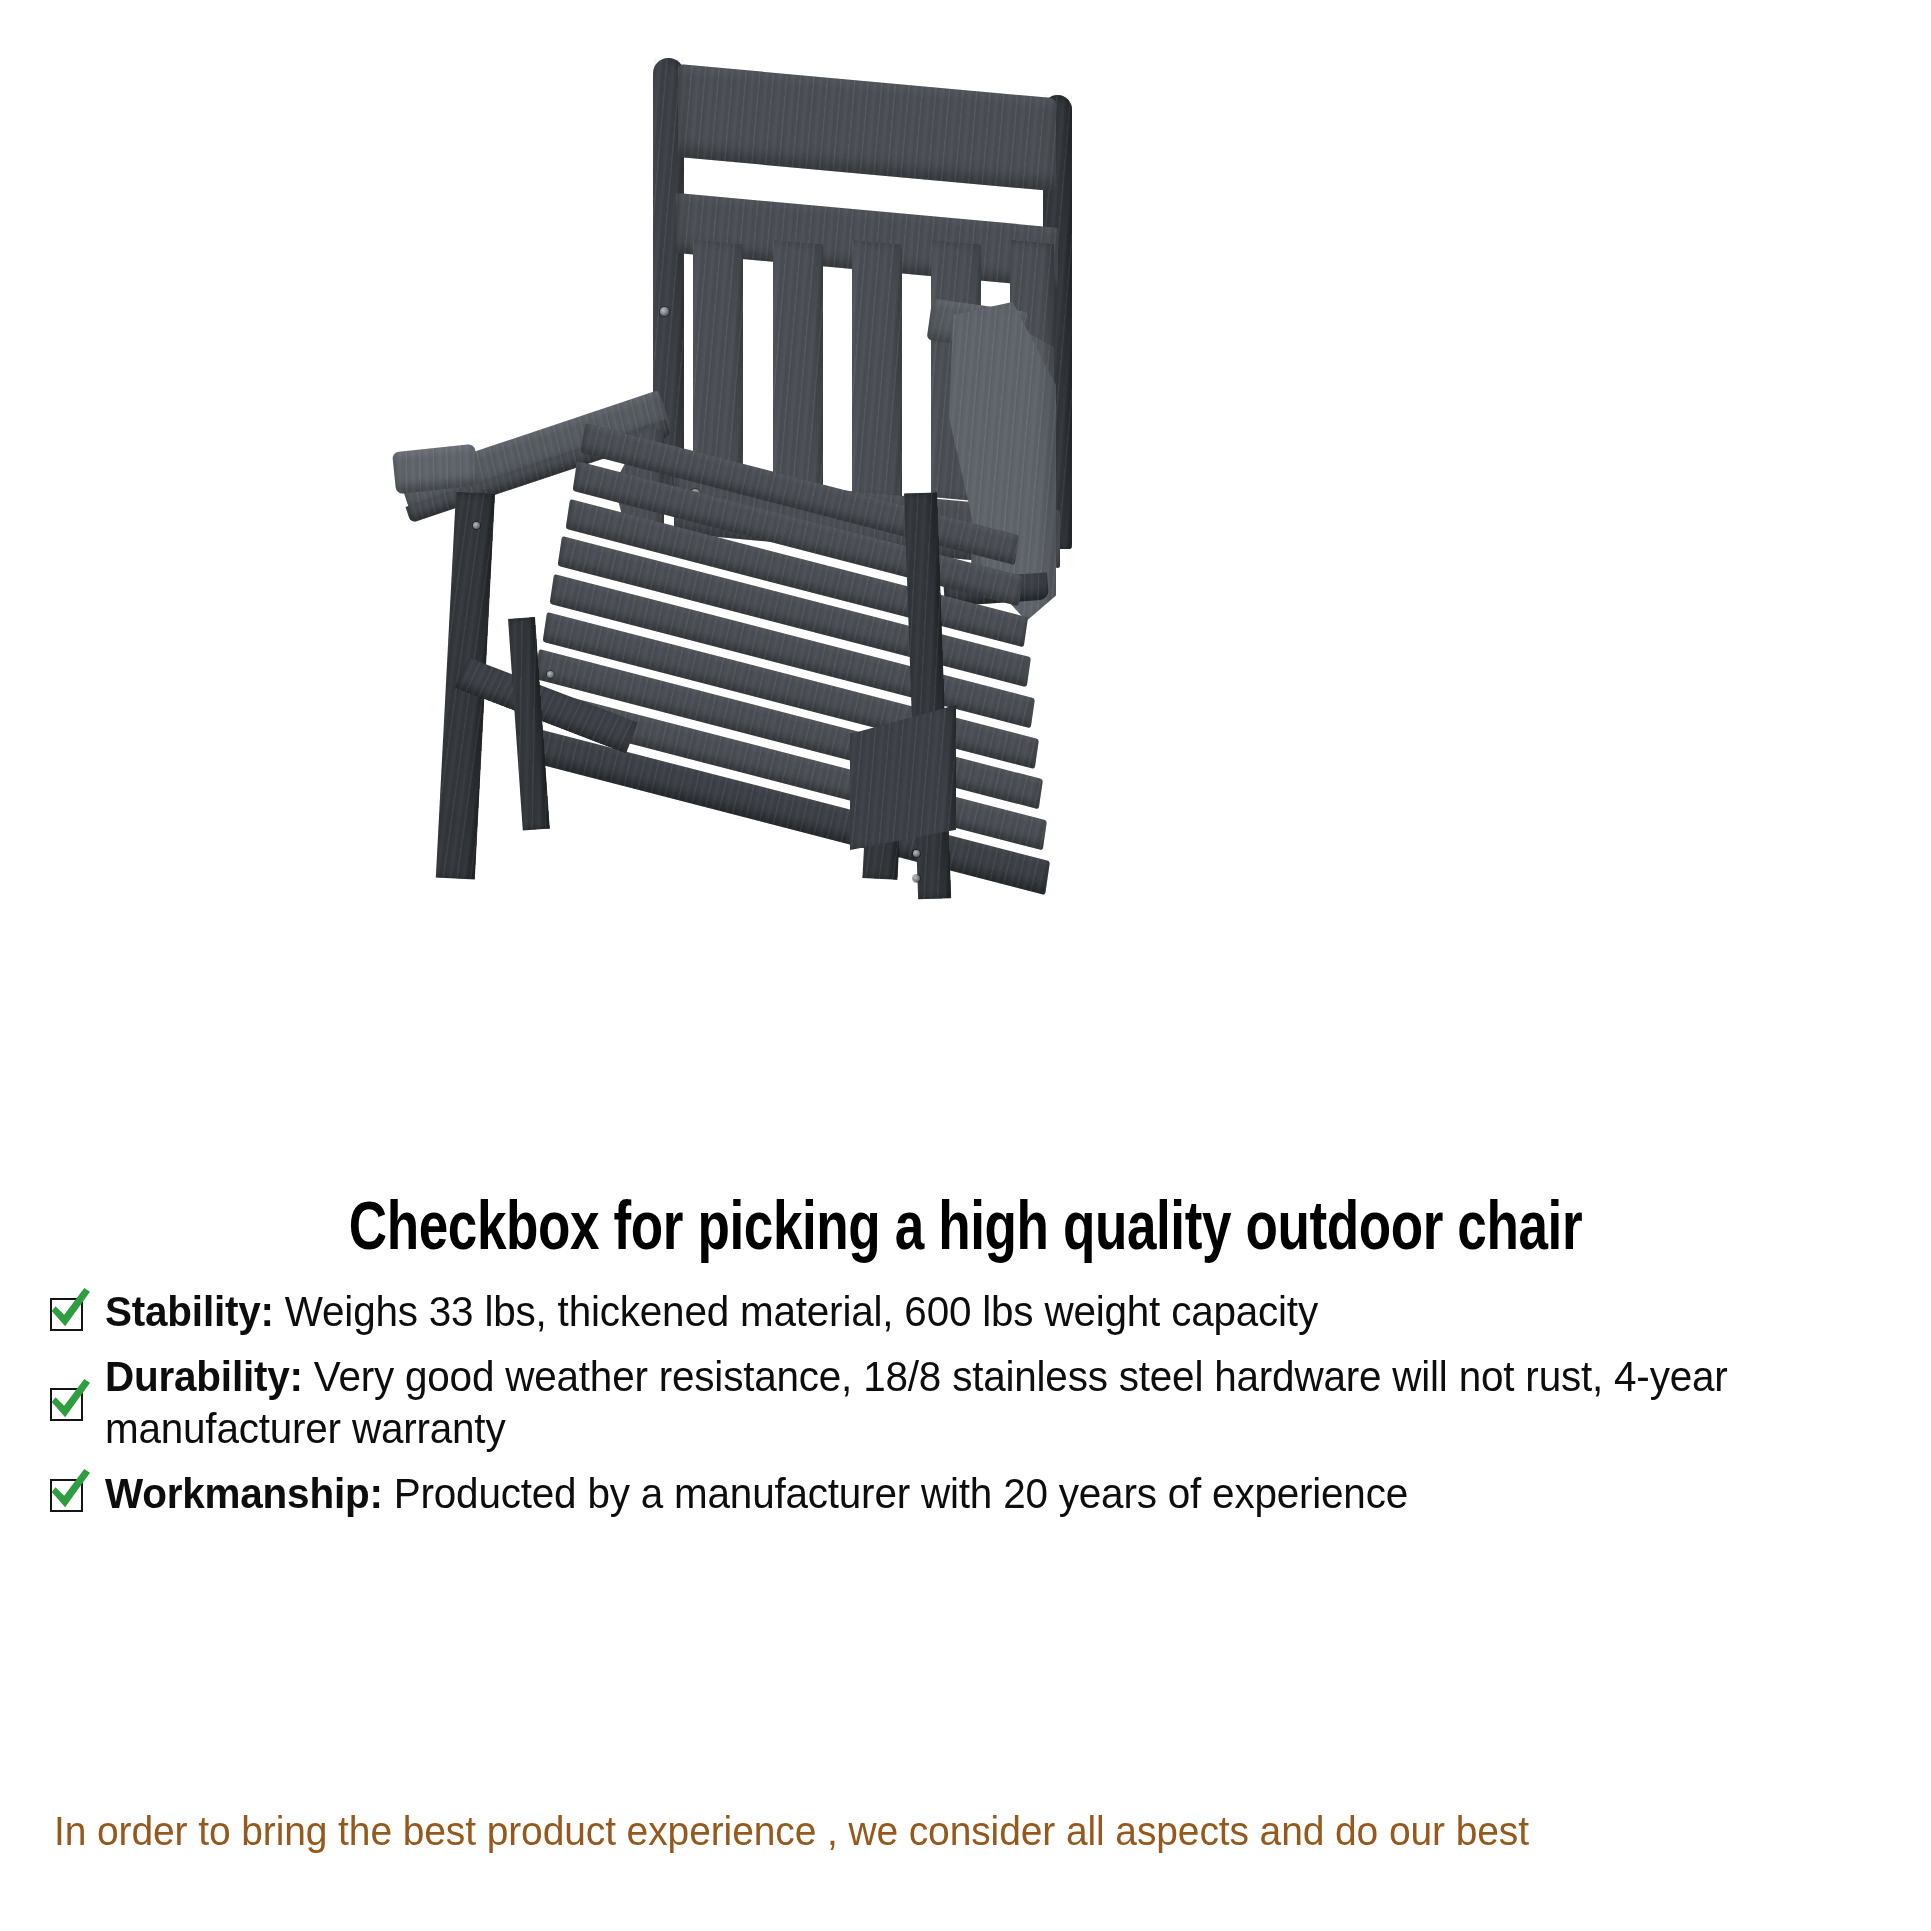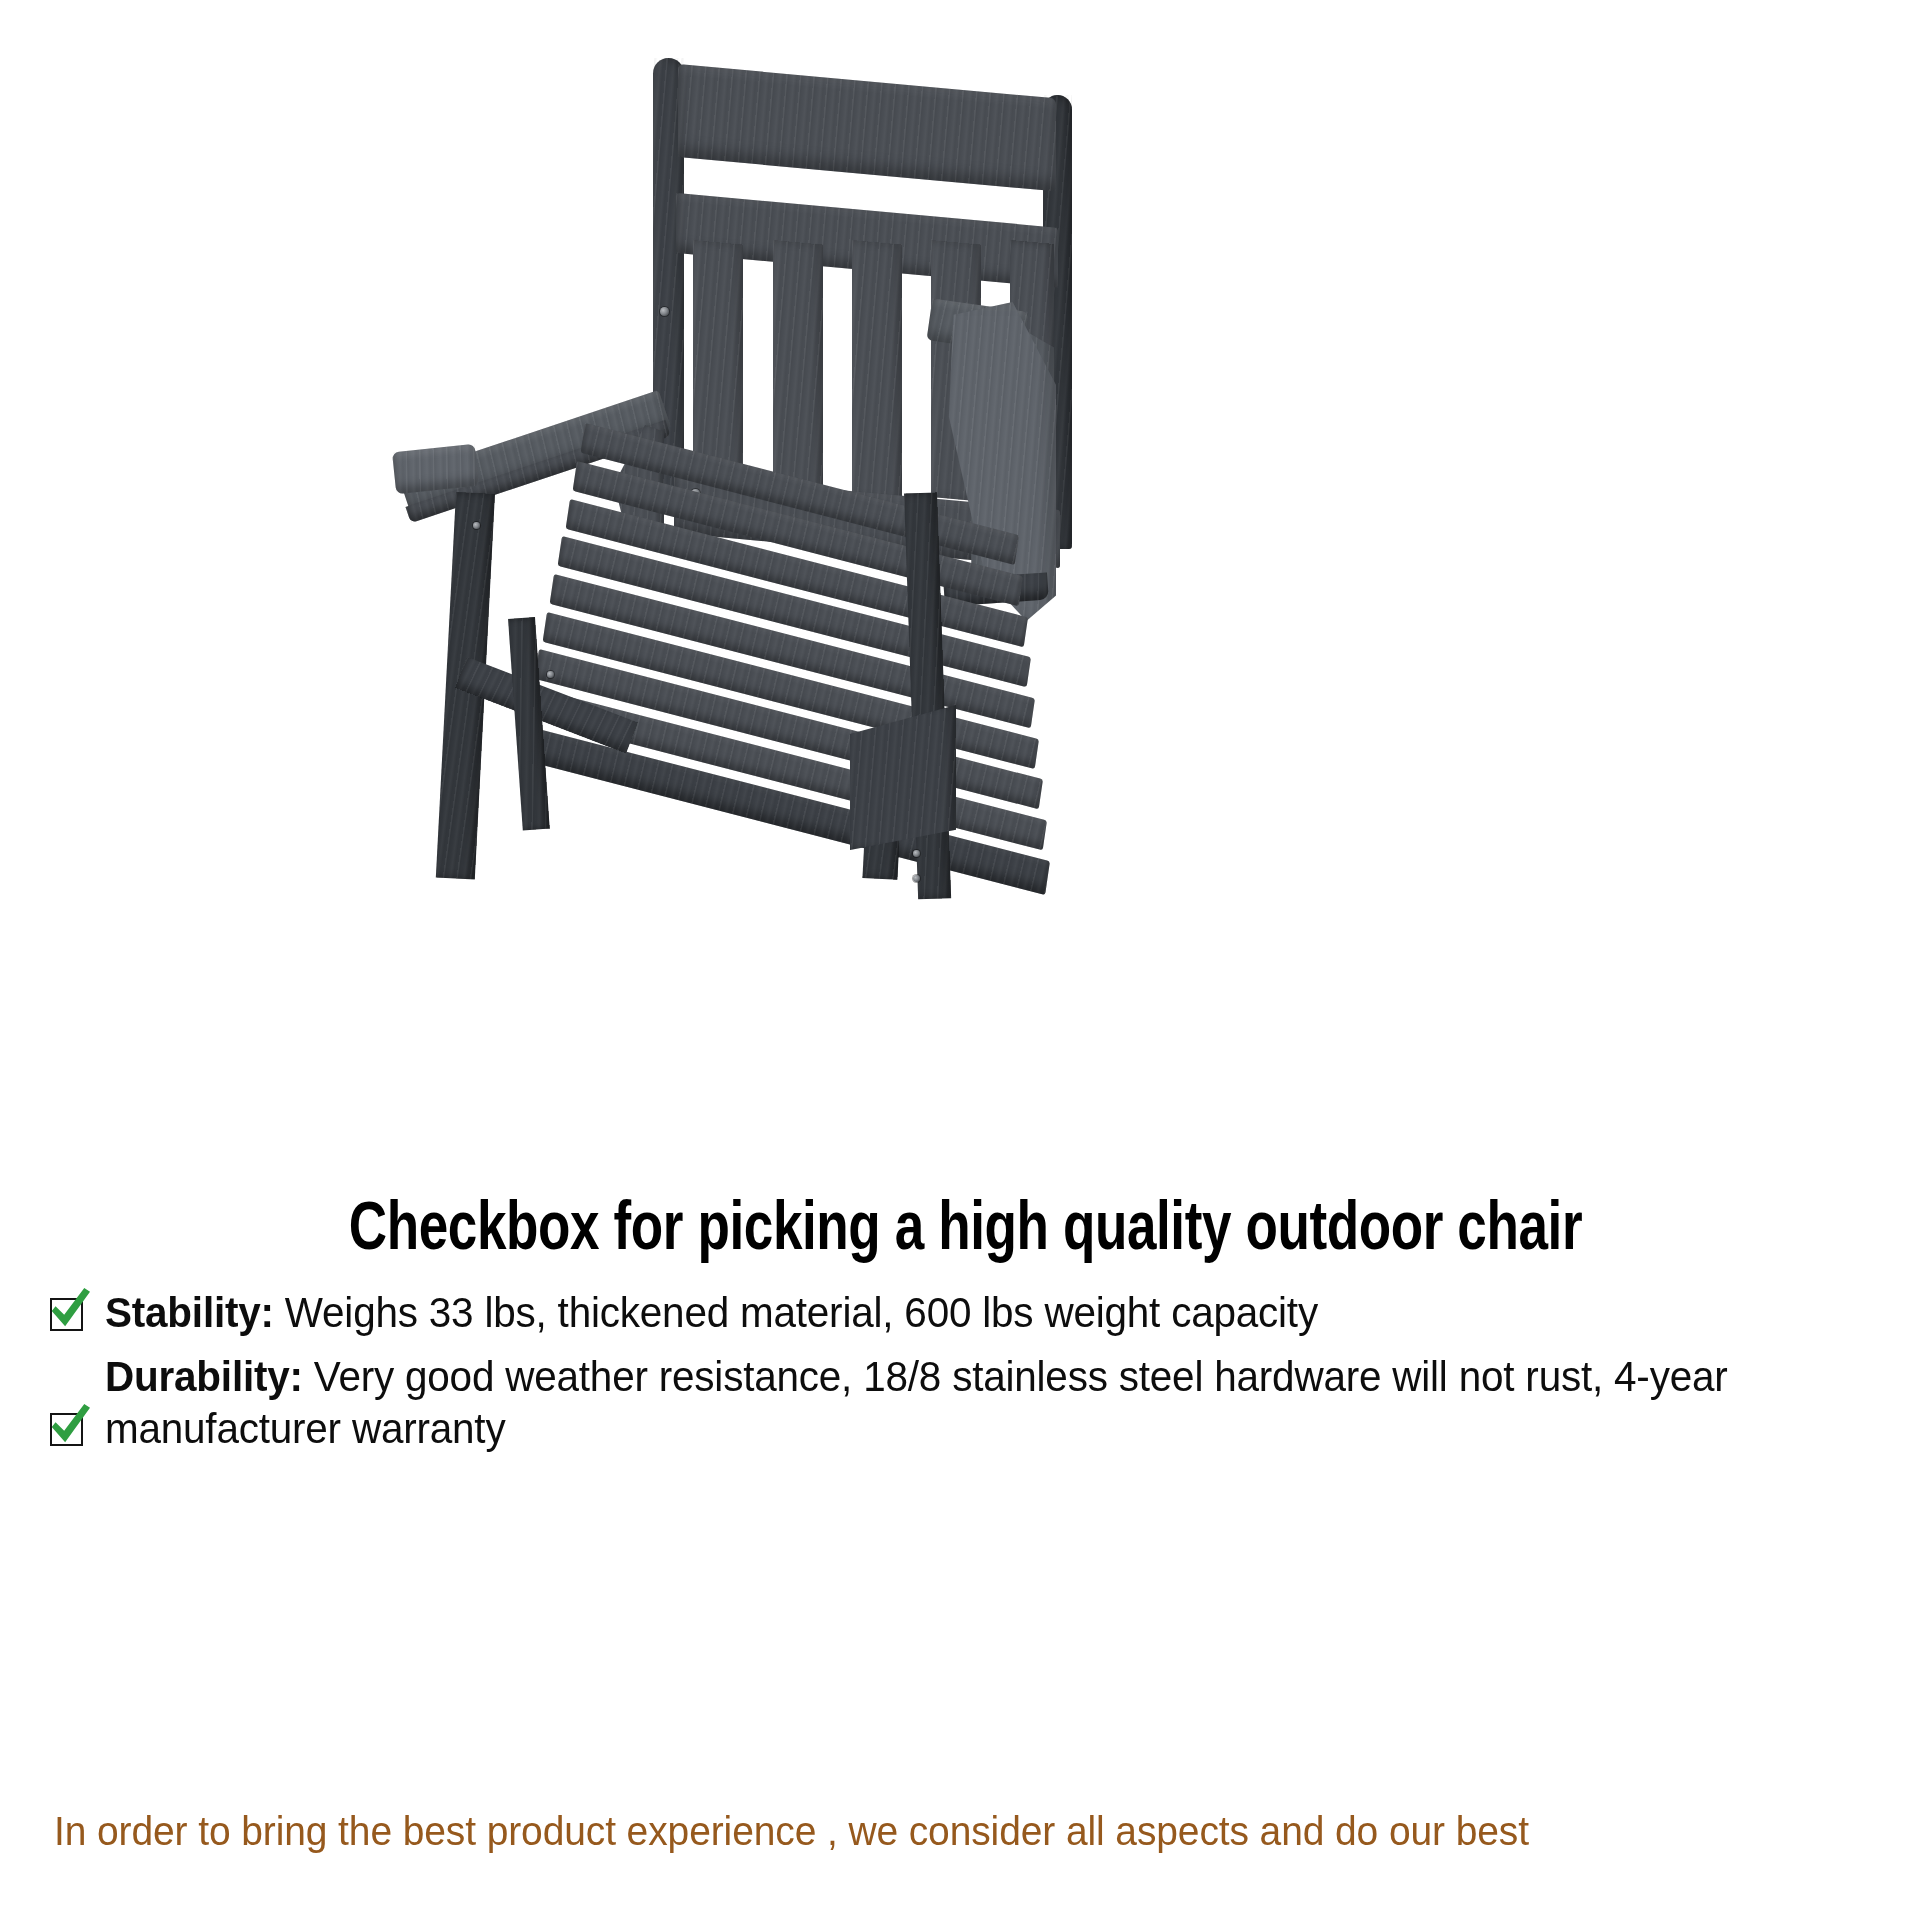--- a/index.html
+++ b/index.html
@@ -97,21 +97,21 @@
 
   .bullet-list {
     position: absolute;
     left: 46px;
     top: 127px;
     width: 1844px;
   }
 
   .bullet {
     display: flex;
-    align-items: flex-end;
+    align-items: center;
     margin-bottom: 13.5px;
   }
 
   .check-wrap {
     position: relative;
     flex: 0 0 auto;
     width: 44px;
     height: 48px;
     margin-right: 15.4px;
     margin-top: 3.9px;
@@ -320,18 +320,27 @@
       <span class="check-wrap">
         <span class="check-box"></span>
         <svg class="check-mark" viewBox="0 0 46 48">
           <path d="M6 24 L10 19 L19 28 L40 0 L46 4 L20 40 Z" fill="#2f9e41"></path>
         </svg>
       </span>
       <span class="bullet-text"><b>Durability:</b><span> Very good weather resistance, 18/8 stainless steel hardware will not rust, 4-year manufacturer warranty</span></span>
     </div>
 
 
+    <div class="bullet">
+      <span class="check-wrap">
+        <span class="check-box"></span>
+        <svg class="check-mark" viewBox="0 0 46 48">
+          <path d="M6 24 L10 19 L19 28 L40 0 L46 4 L20 40 Z" fill="#2f9e41"></path>
+        </svg>
+      </span>
+      <span class="bullet-text"><b>Workmanship:</b><span> Producted by a manufacturer with 20 years of experience</span></span>
+    </div>
 
   </div>
 
   <div class="footer-note">In order to bring the best product experience , we consider all aspects and do our best</div>
 </div>
 
 
 </body></html>

